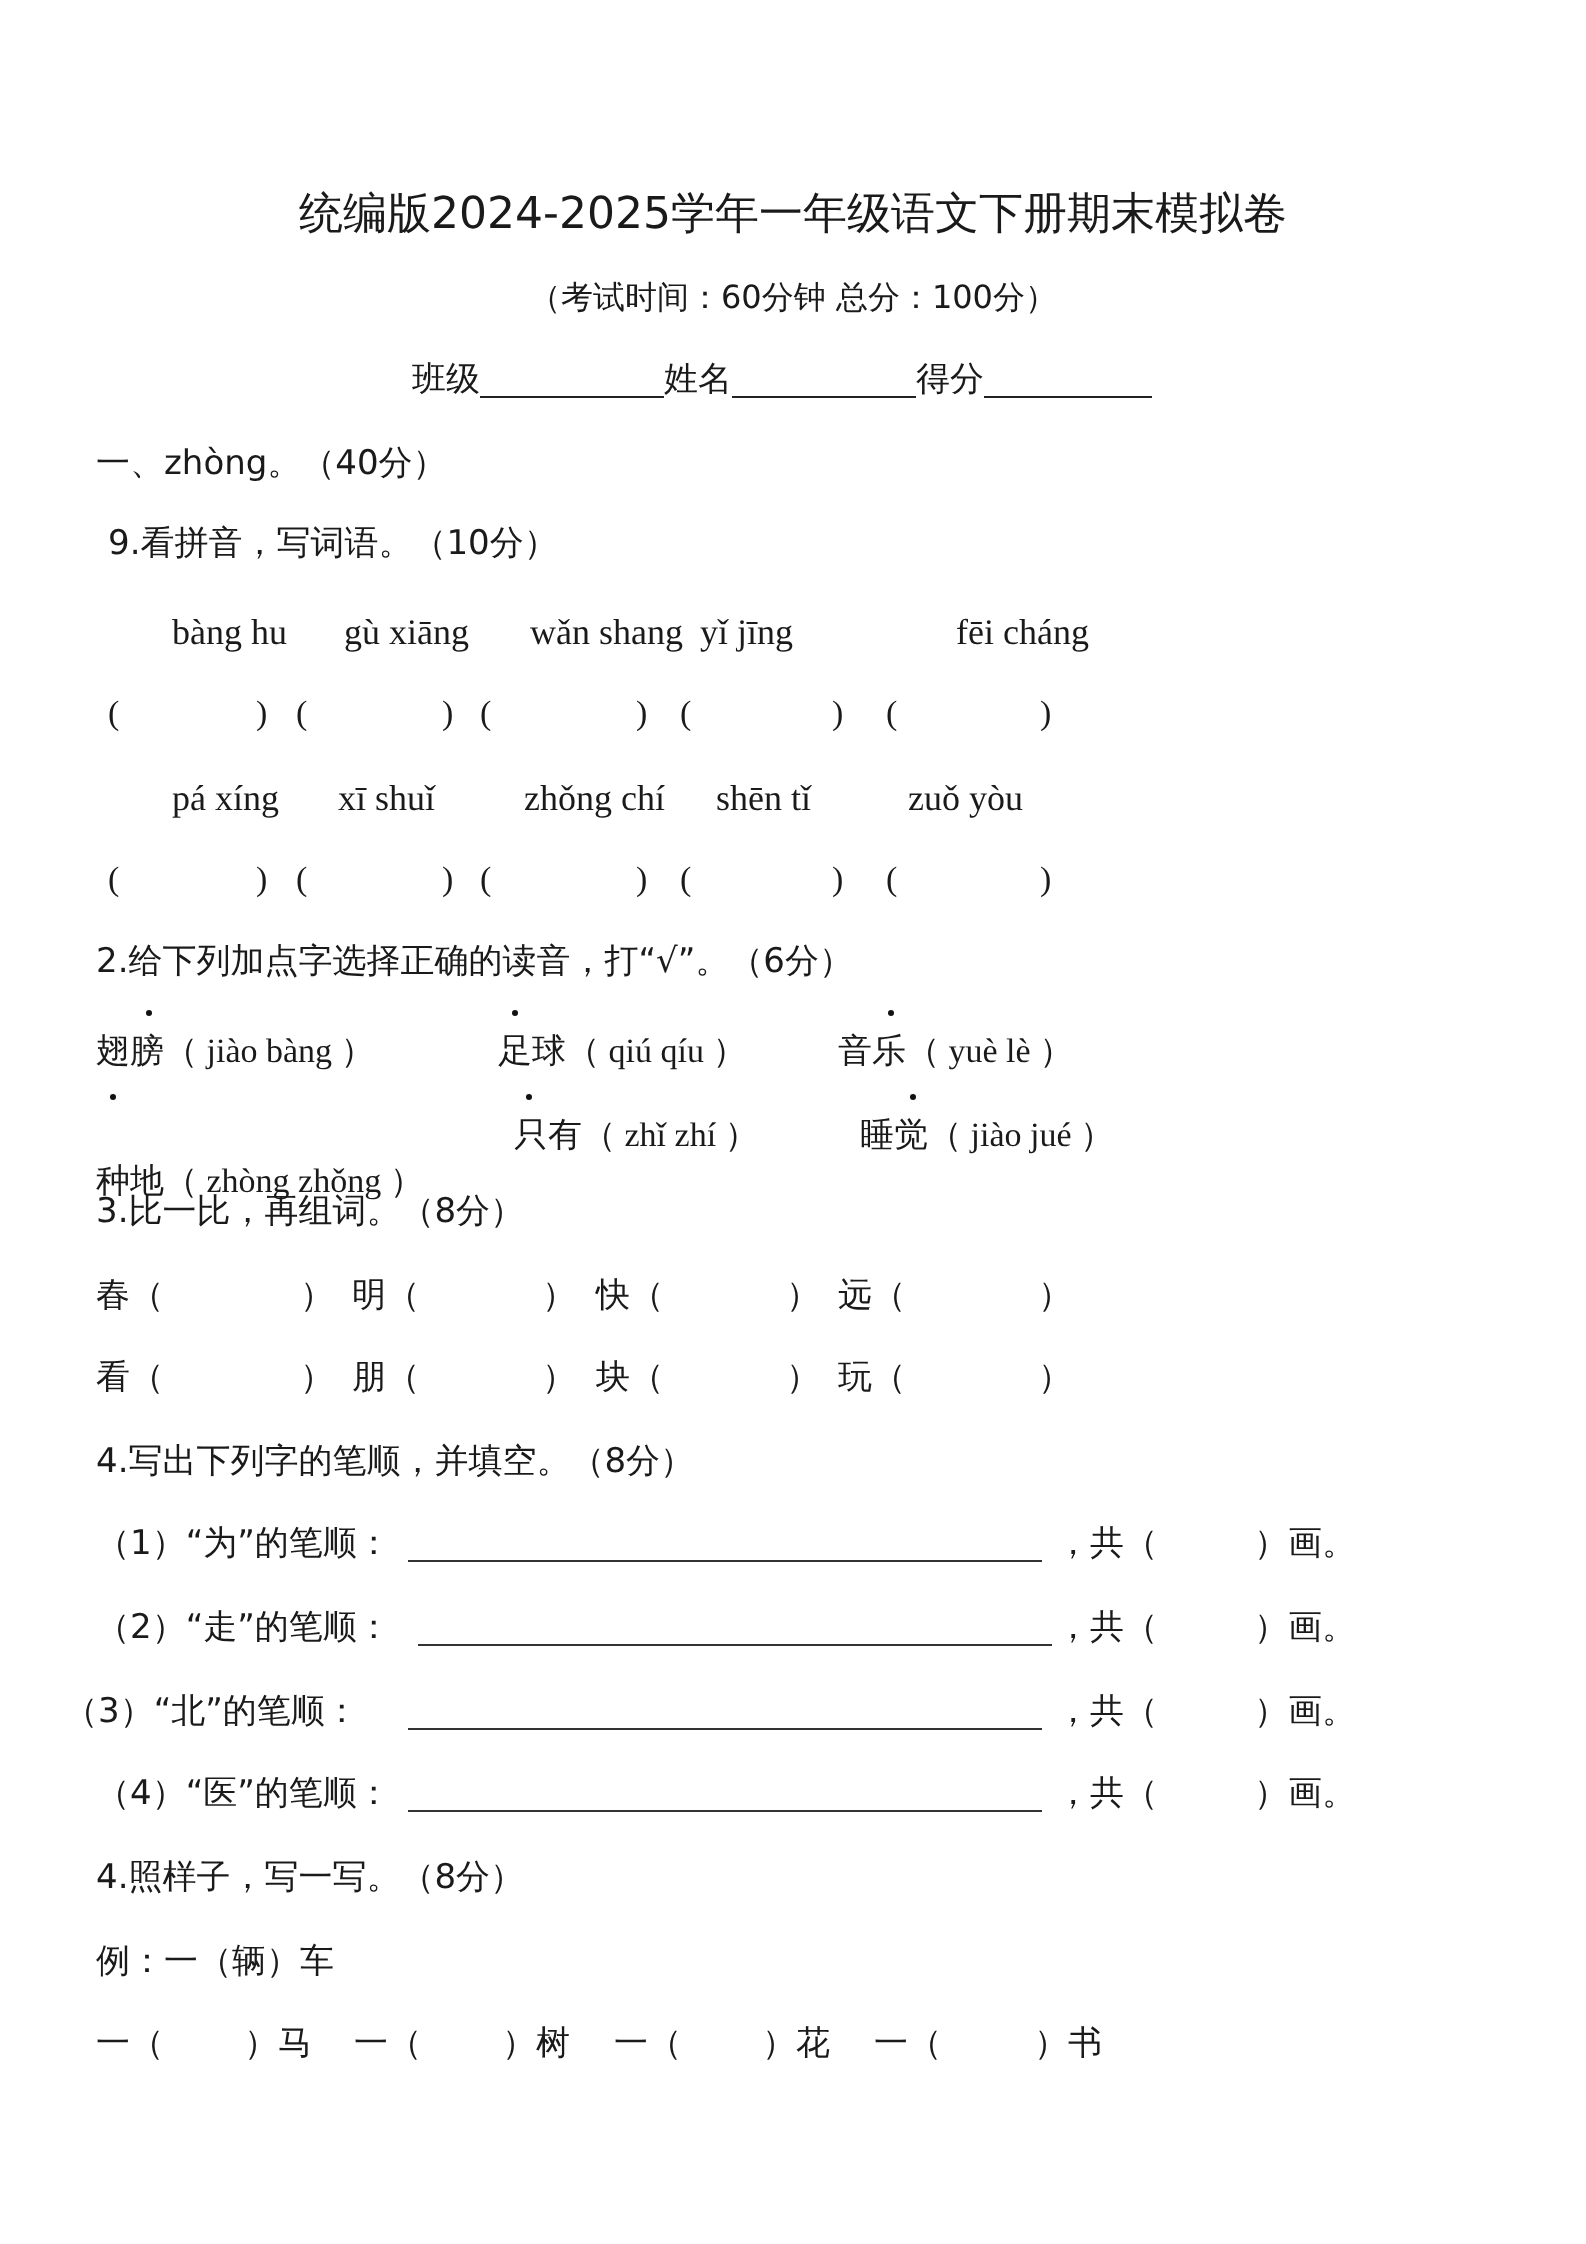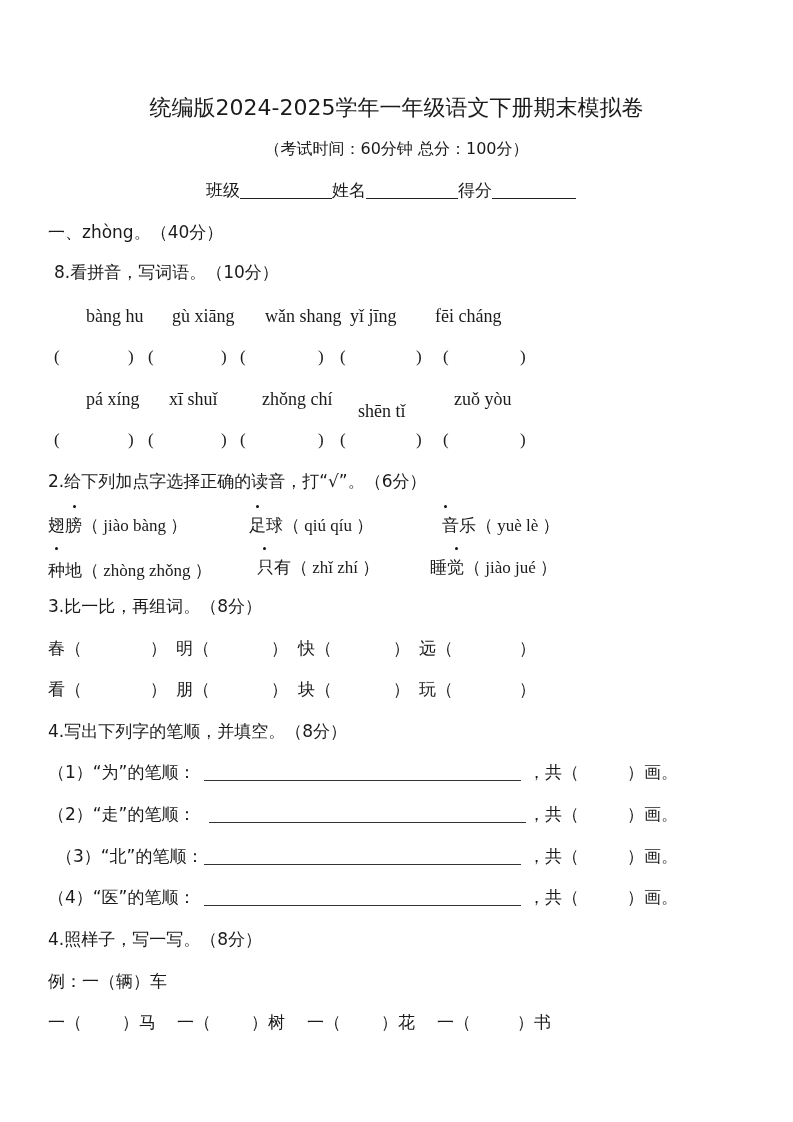--- a/index.html
+++ b/index.html
@@ -21,45 +21,45 @@
 
 <div class="abs title">统编版2024-2025学年一年级语文下册期末模拟卷</div>
 <div class="abs sub">（考试时间：60分钟  总分：100分）</div>
 
 <div class="abs txt" style="top:182px; left:206px;">
   <span>班级</span><span class="blank" style="width:92px"></span><span>姓名</span><span class="blank" style="width:92px"></span><span>得分</span><span class="blank" style="width:84px"></span>
 </div>
 
 <div class="abs txt" style="top:224px; left:48px;">一、zhòng。（40分）</div>
 
-<div class="abs txt" style="top:264px; left:54px;">8.看拼音，写词语。（10分）</div>
+<div class="abs txt" style="top:264px; left:54px;">9.看拼音，写词语。（10分）</div>
 
 <div class="abs py" style="top:307px; left:86px;">bàng hu</div>
 <div class="abs py" style="top:307px; left:172px;">gù  xiāng</div>
 <div class="abs py" style="top:307px; left:265px;">wǎn  shang</div>
 <div class="abs py" style="top:307px; left:350px;">yǐ  jīng</div>
-<div class="abs py" style="top:307px; left:435px;">fēi cháng</div>
+<div class="abs py" style="top:307px; left:478px;">fēi cháng</div>
 
 <div>
   <span class="abs paren" style="top:348px; left:54px;">(</span>
   <span class="abs paren" style="top:348px; left:128px;">)</span>
   <span class="abs paren" style="top:348px; left:148px;">(</span>
   <span class="abs paren" style="top:348px; left:221px;">)</span>
   <span class="abs paren" style="top:348px; left:240px;">(</span>
   <span class="abs paren" style="top:348px; left:318px;">)</span>
   <span class="abs paren" style="top:348px; left:340px;">(</span>
   <span class="abs paren" style="top:348px; left:416px;">)</span>
   <span class="abs paren" style="top:348px; left:443px;">(</span>
   <span class="abs paren" style="top:348px; left:520px;">)</span>
 </div>
 
 <div class="abs py" style="top:390px; left:86px;">pá xíng</div>
 <div class="abs py" style="top:390px; left:169px;">xī shuǐ</div>
 <div class="abs py" style="top:390px; left:262px;">zhǒng chí</div>
-<div class="abs py" style="top:402px; left:358px;">shēn tǐ</div>
+<div class="abs py" style="top:390px; left:358px;">shēn tǐ</div>
 <div class="abs py" style="top:390px; left:454px;">zuǒ yòu</div>
 
 <div>
   <span class="abs paren" style="top:431px; left:54px;">(</span>
   <span class="abs paren" style="top:431px; left:128px;">)</span>
   <span class="abs paren" style="top:431px; left:148px;">(</span>
   <span class="abs paren" style="top:431px; left:221px;">)</span>
   <span class="abs paren" style="top:431px; left:240px;">(</span>
   <span class="abs paren" style="top:431px; left:318px;">)</span>
   <span class="abs paren" style="top:431px; left:340px;">(</span>
@@ -70,24 +70,24 @@
 
 <div class="abs txt" style="top:473px; left:48px;">2.给下列加点字选择正确的读音，打“√”。（6分）</div>
 
 <span class="dot" style="top:505px; left:73px;"></span>
 <div class="abs txt" style="top:517px; left:48px;"><span>翅膀</span><span class="num">（ jiào  bàng ）</span></div>
 
 <span class="dot" style="top:505px; left:256px;"></span>
 <div class="abs txt" style="top:517px; left:249px;"><span>足球</span><span class="num">（ qiú  qíu ）</span></div>
 
 <span class="dot" style="top:505px; left:444px;"></span>
-<div class="abs txt" style="top:517px; left:419px;margin-left:23px;"><span>音乐</span><span class="num">（ yuè  lè ）</span></div>
+<div class="abs txt" style="top:517px; left:419px;"><span>音乐</span><span class="num">（ yuè  lè ）</span></div>
 
 <span class="dot" style="top:547px; left:55px;"></span>
-<div class="abs txt" style="top:562px; left:48px;"><span>种地</span><span class="num">（ zhòng  zhǒng ）</span></div>
+<div class="abs txt" style="top:582px; left:48px;"><span>种地</span><span class="num">（ zhòng  zhǒng ）</span></div>
 
 <span class="dot" style="top:547px; left:263px;"></span>
 <div class="abs txt" style="top:559px; left:257px;"><span>只有</span><span class="num">（ zhǐ  zhí ）</span></div>
 
 <span class="dot" style="top:547px; left:455px;"></span>
 <div class="abs txt" style="top:559px; left:430px;"><span>睡觉</span><span class="num">（ jiào  jué ）</span></div>
 
 <div class="abs txt" style="top:598px; left:48px;">3.比一比，再组词。（8分）</div>
 
 <span class="abs txt" style="top:640px; left:48px;">春（</span>
@@ -113,21 +113,21 @@
 <span class="abs txt" style="top:764px; left:48px;">（1）“为”的笔顺：</span>
 <div class="line" style="top:780px; left:204px; width:317px;"></div>
 <span class="abs txt" style="top:764px; left:528px;">，共（</span>
 <span class="abs txt" style="top:764px; left:627px;">）画。</span>
 
 <span class="abs txt" style="top:806px; left:48px;">（2）“走”的笔顺：</span>
 <div class="line" style="top:822px; left:209px; width:317px;"></div>
 <span class="abs txt" style="top:806px; left:528px;">，共（</span>
 <span class="abs txt" style="top:806px; left:627px;">）画。</span>
 
-<span class="abs txt" style="top:848px; left:56px;">（3）“北”的笔顺：</span>
+<span class="abs txt" style="top:848px; left:32px;">（3）“北”的笔顺：</span>
 <div class="line" style="top:864px; left:204px; width:317px;"></div>
 <span class="abs txt" style="top:848px; left:528px;">，共（</span>
 <span class="abs txt" style="top:848px; left:627px;">）画。</span>
 
 <span class="abs txt" style="top:889px; left:48px;">（4）“医”的笔顺：</span>
 <div class="line" style="top:905px; left:204px; width:317px;"></div>
 <span class="abs txt" style="top:889px; left:528px;">，共（</span>
 <span class="abs txt" style="top:889px; left:627px;">）画。</span>
 
 <div class="abs txt" style="top:931px; left:48px;">4.照样子，写一写。（8分）</div>

